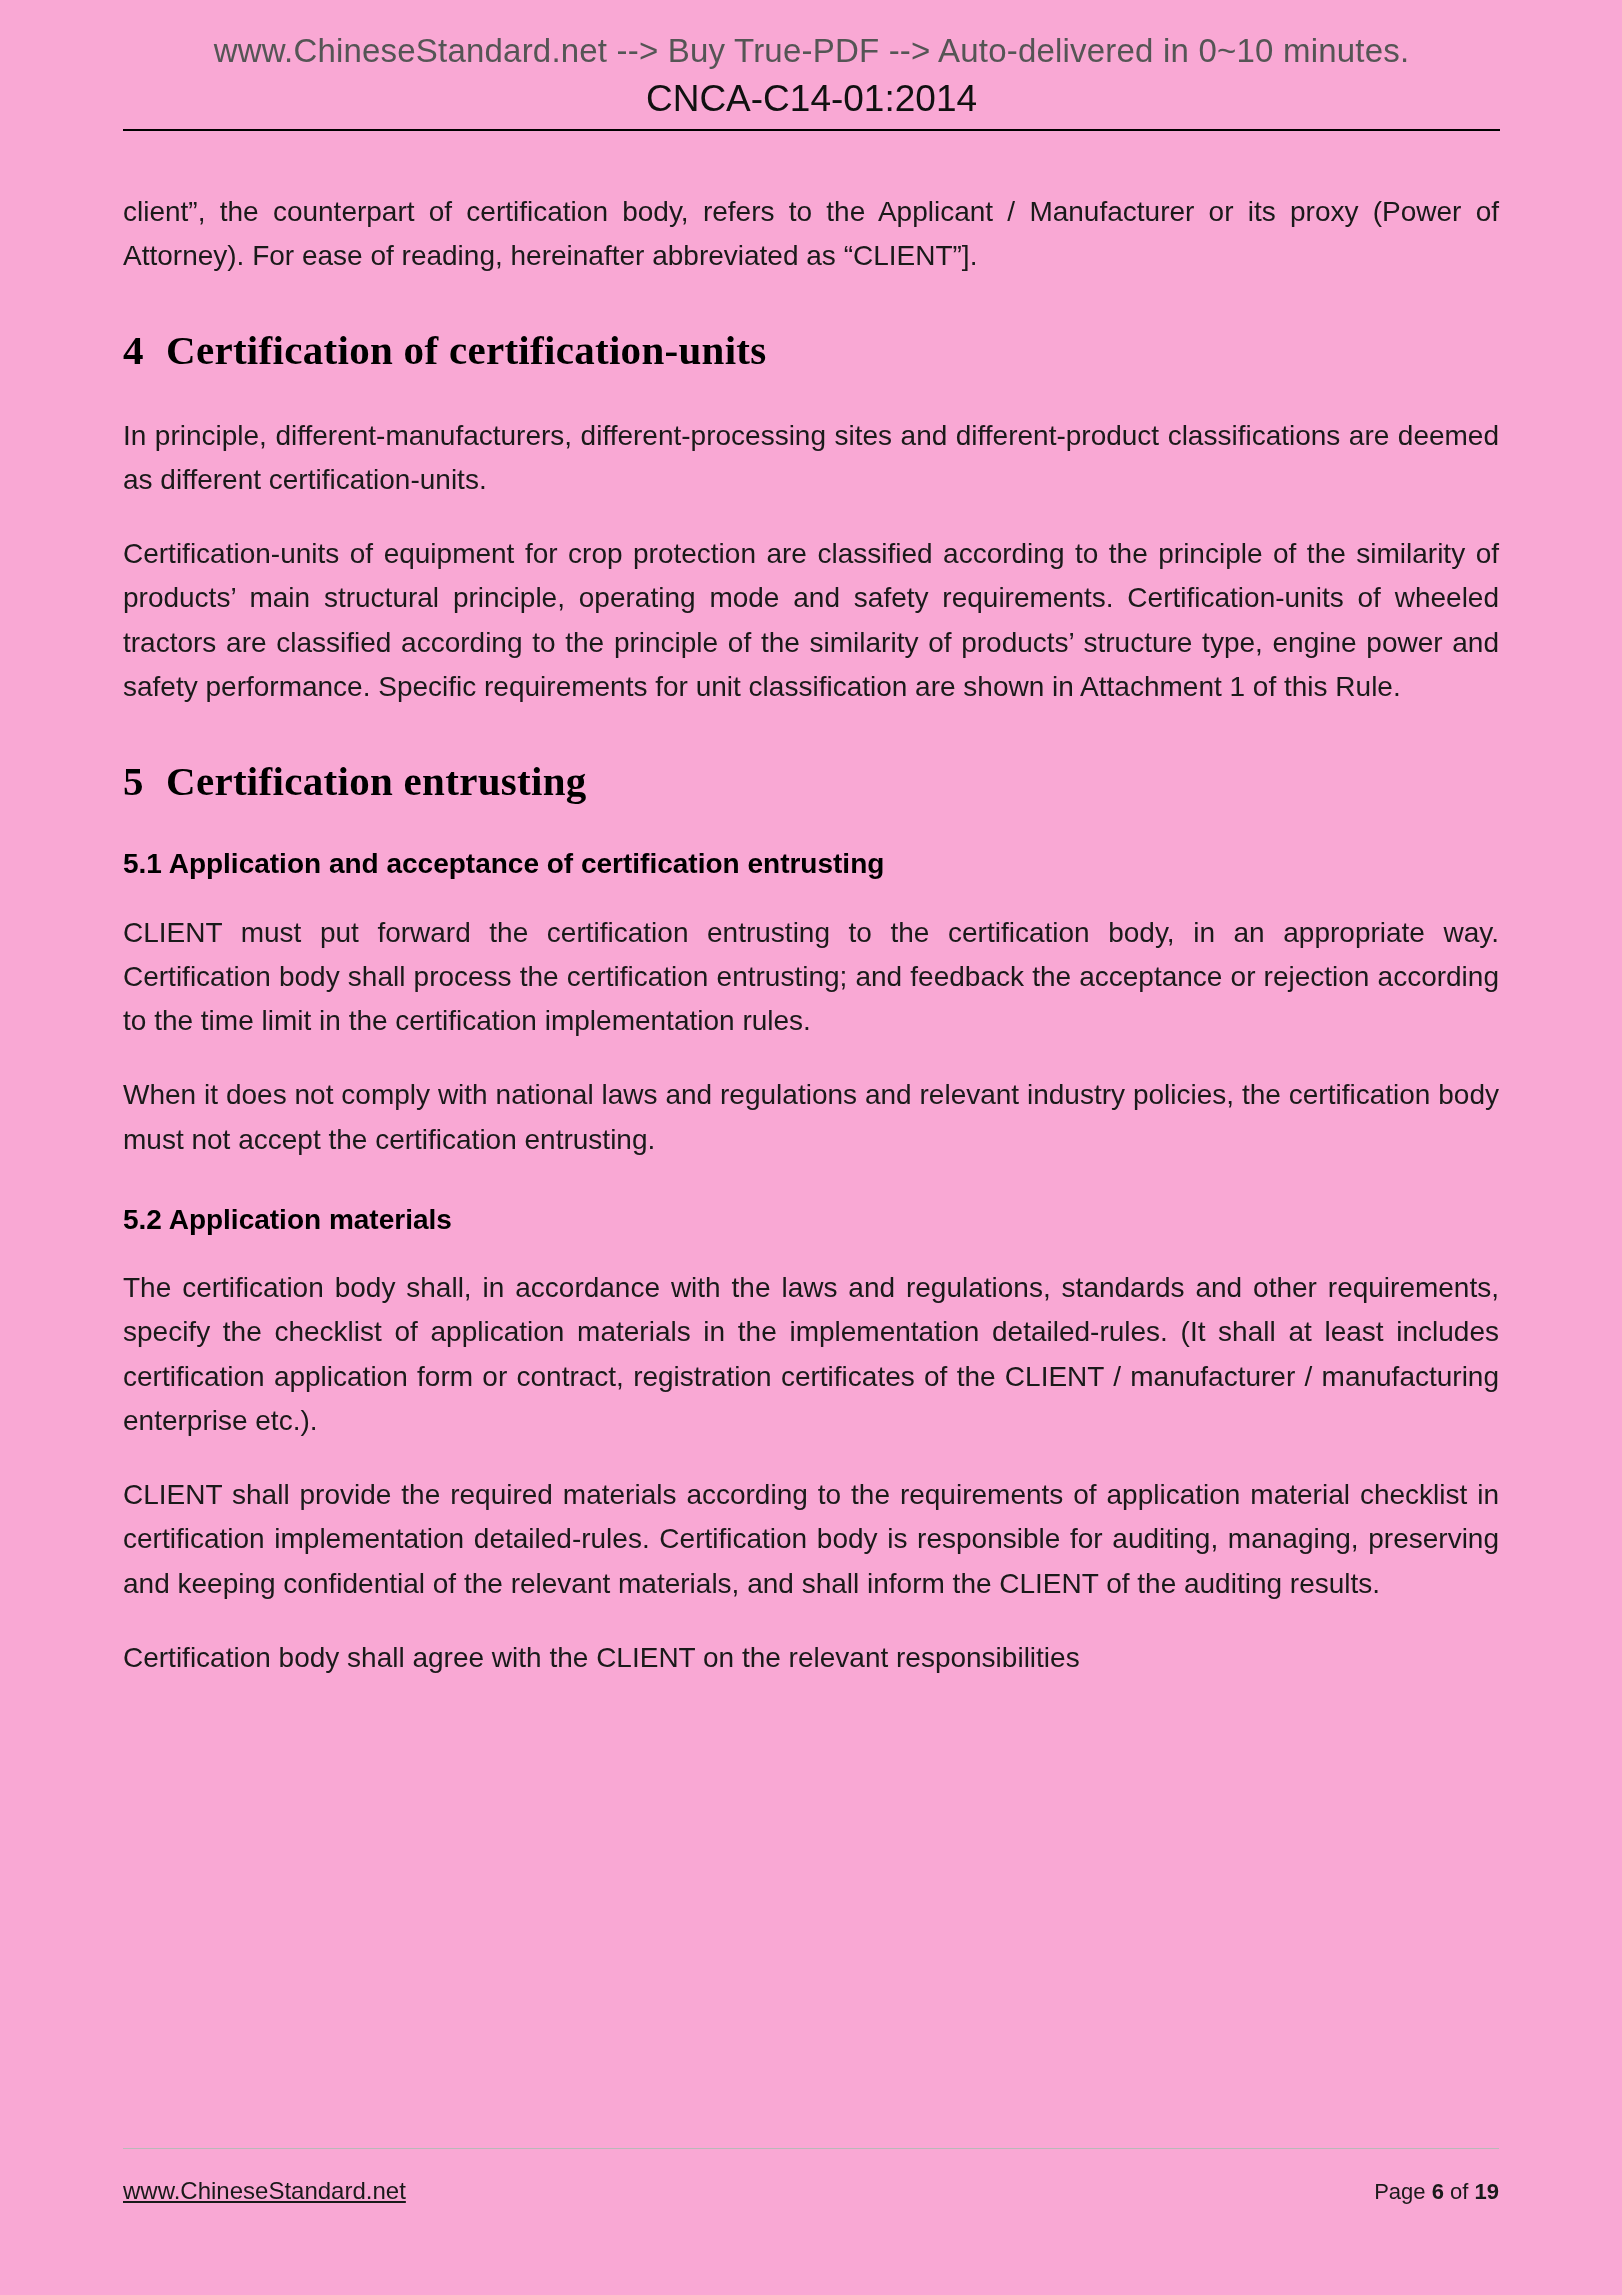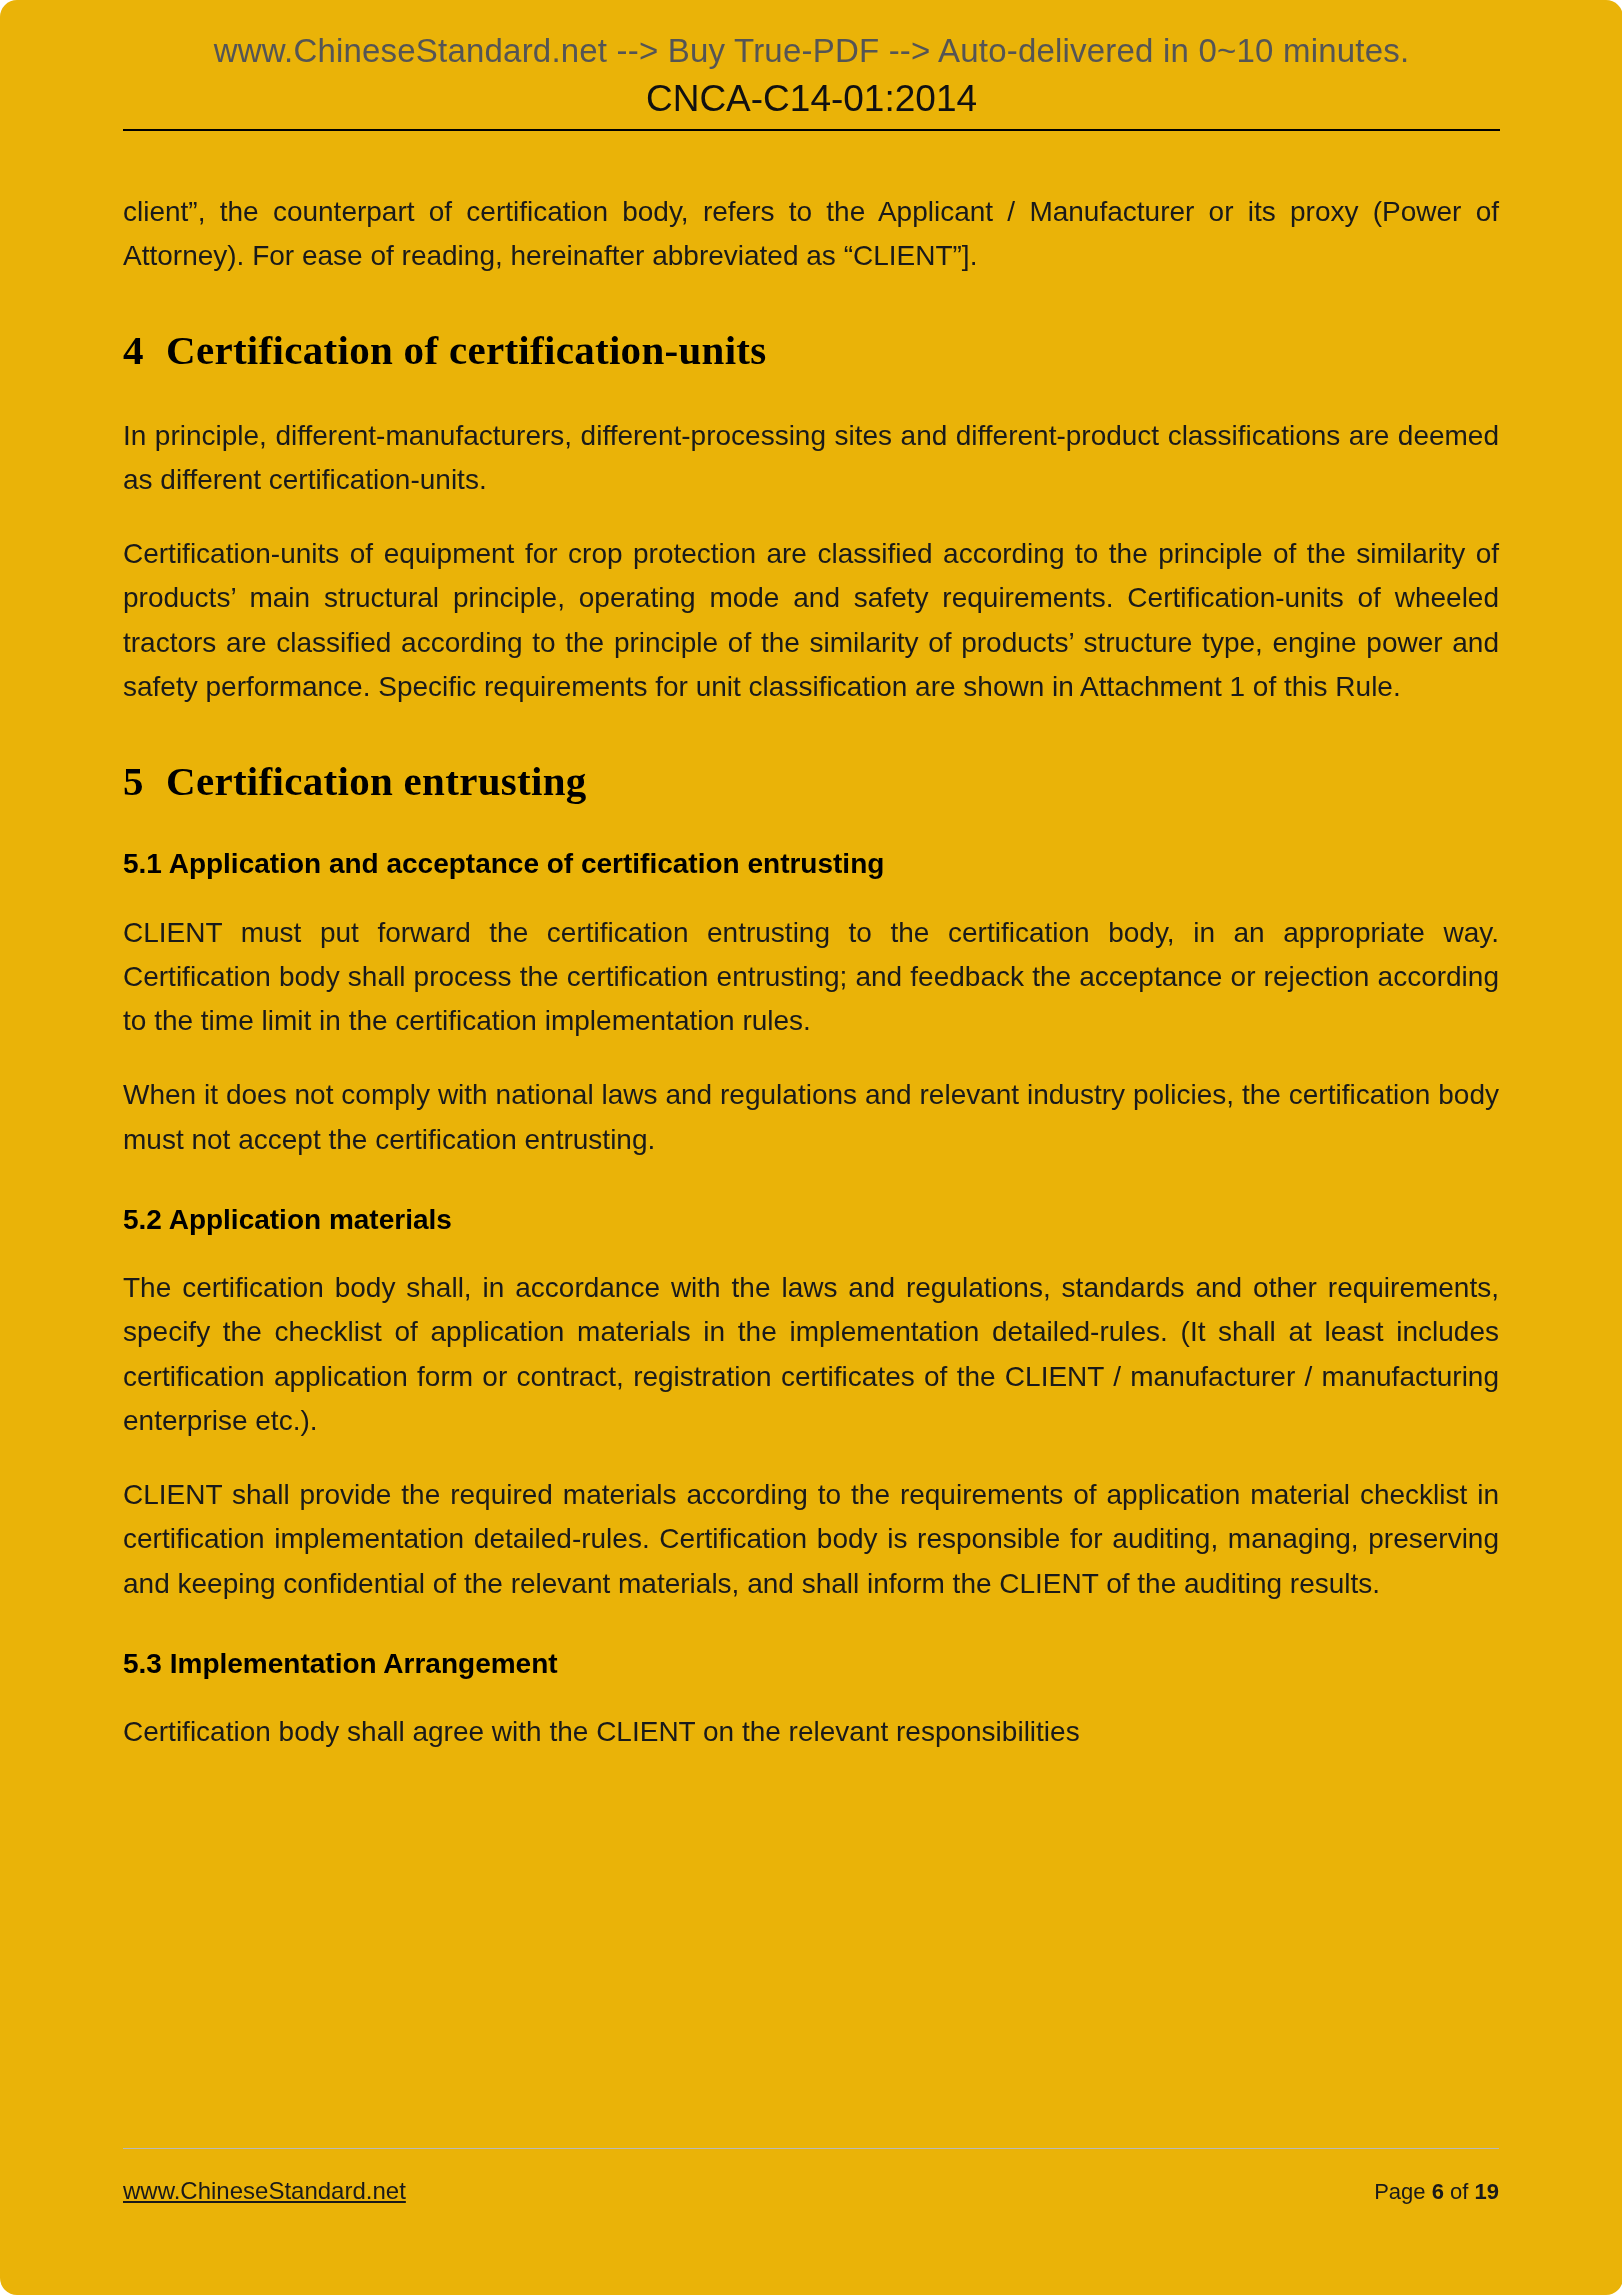--- a/index.html
+++ b/index.html
@@ -4,26 +4,25 @@
 <style>
   html, body {
     margin: 0;
     padding: 0;
     background: #ffffff;
   }
   .page {
     position: relative;
     width: 1623px;
     height: 2295px;
-    background: #eab308;
+    background: #f9a8d4;
     box-sizing: border-box;
     font-family: "Liberation Sans", sans-serif;
     color: #1a1a1a;
     overflow: hidden;
-    border-radius: 17px;
   }
 
   
   .header {
     position: absolute;
     left: 0;
     right: 0;
     top: 0;
     padding: 0 123px;
     box-sizing: border-box;
@@ -162,21 +161,20 @@
     <p class="para">CLIENT must put forward the certification entrusting to the certification body, in an appropriate way. Certification body shall process the certification entrusting; and feedback the acceptance or rejection according to the time limit in the certification implementation rules.</p>
 
     <p class="para">When it does not comply with national laws and regulations and relevant industry policies, the certification body must not accept the certification entrusting.</p>
 
     <h2 class="subsec">5.2 Application materials</h2>
 
     <p class="para">The certification body shall, in accordance with the laws and regulations, standards and other requirements, specify the checklist of application materials in the implementation detailed-rules. (It shall at least includes certification application form or contract, registration certificates of the CLIENT / manufacturer / manufacturing enterprise etc.).</p>
 
     <p class="para">CLIENT shall provide the required materials according to the requirements of application material checklist in certification implementation detailed-rules. Certification body is responsible for auditing, managing, preserving and keeping confidential of the relevant materials, and shall inform the CLIENT of the auditing results.</p>
 
-    <h2 class="subsec">5.3 Implementation Arrangement</h2>
 
     <p class="para">Certification body shall agree with the CLIENT on the relevant responsibilities</p>
 
   </div>
 
   <div class="footer">
     <div class="footer-rule"></div>
     <div class="footer-row">
       <span class="footer-link">www.ChineseStandard.net</span>
       <span class="footer-page">

